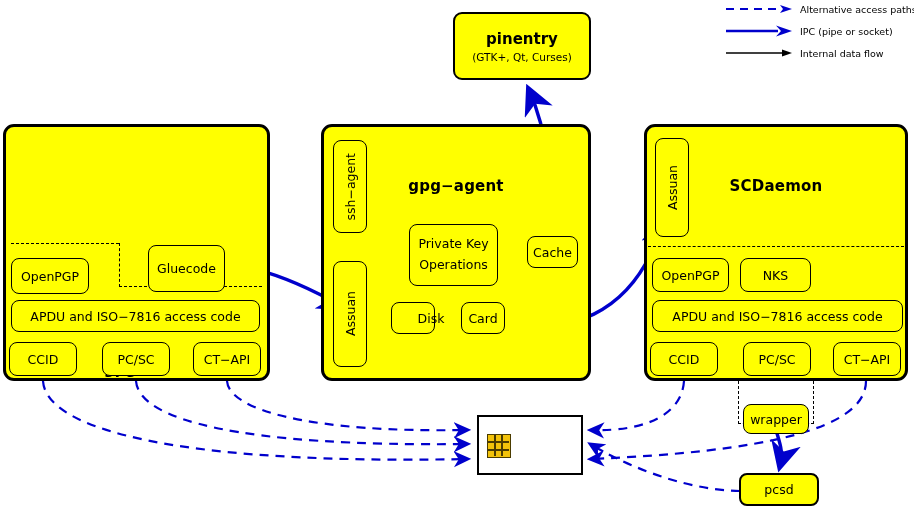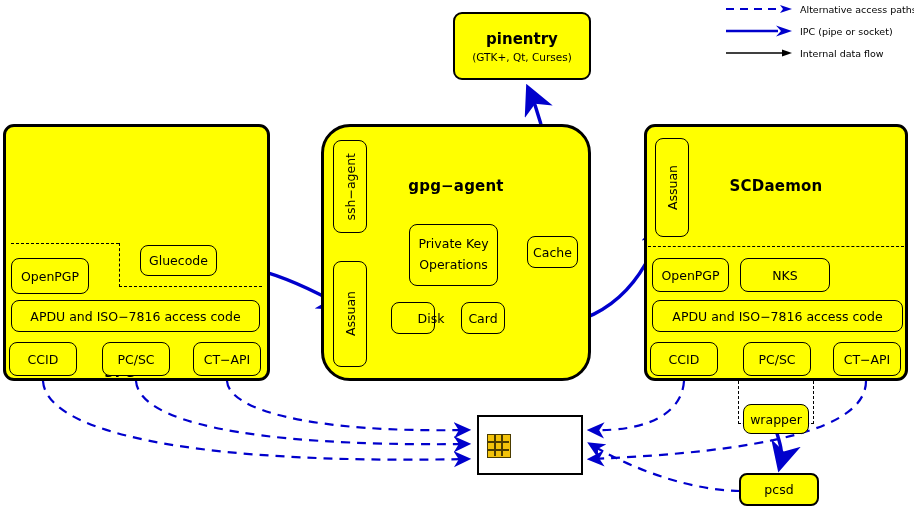--- a/index.html
+++ b/index.html
@@ -247,39 +247,39 @@
   </div>
 
   <div class="dashedregion nodash-bottom" style="left:11px; top:243px; width:108px; height:44px; border-left:none; border-right:none;"></div>
   <div class="dashedregion" style="left:119px; top:243px; width:0px; height:44px; border-top:none; border-bottom:none; border-right:none;"></div>
   <div class="dashedregion nodash-top" style="left:119px; top:243px; width:143px; height:44px; border-left:none; border-right:none;"></div>
 
   <div class="box smallbox" style="left:11px; top:258px; width:78px; height:36px;">
     <span>OpenPGP</span>
   </div>
 
-  <div class="box smallbox" style="left:140px; top:245px; width:77px; height:31px;text-align:right;">
+  <div class="box smallbox" style="left:148px; top:245px; width:77px; height:47px;text-align:right;">
     <span>Gluecode</span>
   </div>
 
   <div class="box smallbox" style="left:11px; top:300px; width:249px; height:32px;">
     <span>APDU and ISO−7816 access code</span>
   </div>
 
   <div class="box smallbox" style="left:9px; top:342px; width:68px; height:34px;">
     <span>CCID</span>
   </div>
   <div class="box smallbox" style="left:102px; top:342px; width:68px; height:34px;">
     <span>PC/SC</span>
   </div>
   <div class="box smallbox" style="left:193px; top:342px; width:68px; height:34px;">
     <span>CT−API</span>
   </div>
 
-  <div class="box bigbox" style="left:321px; top:124px; width:270px; height:257px;border-radius:29px;">
+  <div class="box bigbox" style="left:321px; top:124px; width:270px; height:257px;">
     <div class="title" style="margin-top:50px;">gpg−agent</div>
   </div>
 
   <div class="box vbox" style="left:333px; top:140px; width:34px; height:93px;">
     <span>ssh−agent</span>
   </div>
 
   <div class="box vbox" style="left:333px; top:261px; width:34px; height:106px;">
     <span>Assuan</span>
   </div>
@@ -307,21 +307,21 @@
 
   <div class="box vbox" style="left:655px; top:138px; width:34px; height:99px;">
     <span>Assuan</span>
   </div>
 
   <div class="dashedregion nodash-bottom" style="left:648px; top:246px; width:256px; height:0px; border-left:none; border-right:none; border-bottom:none;"></div>
 
   <div class="box smallbox" style="left:652px; top:258px; width:77px; height:34px;">
     <span>OpenPGP</span>
   </div>
-  <div class="box smallbox" style="left:740px; top:258px; width:90px; height:34px;">
+  <div class="box smallbox" style="left:740px; top:258px; width:71px; height:34px;">
     <span>NKS</span>
   </div>
 
   <div class="box smallbox" style="left:652px; top:300px; width:251px; height:32px;">
     <span>APDU and ISO−7816 access code</span>
   </div>
 
   <div class="box smallbox" style="left:650px; top:342px; width:68px; height:34px;">
     <span>CCID</span>
   </div>

